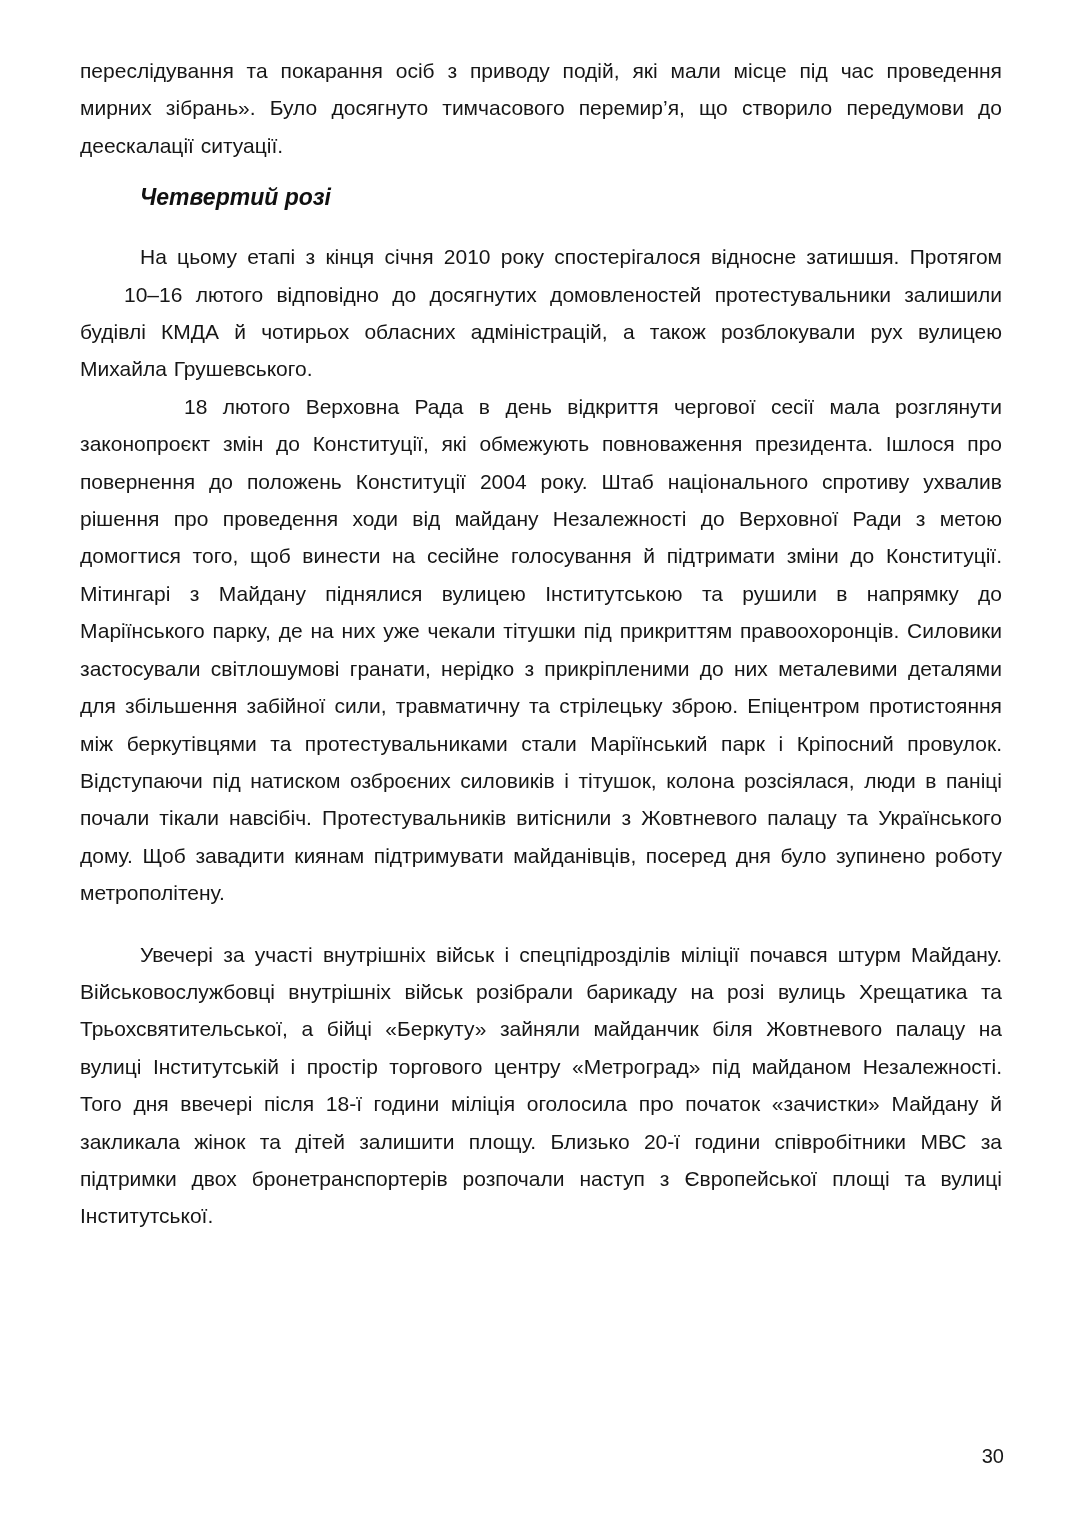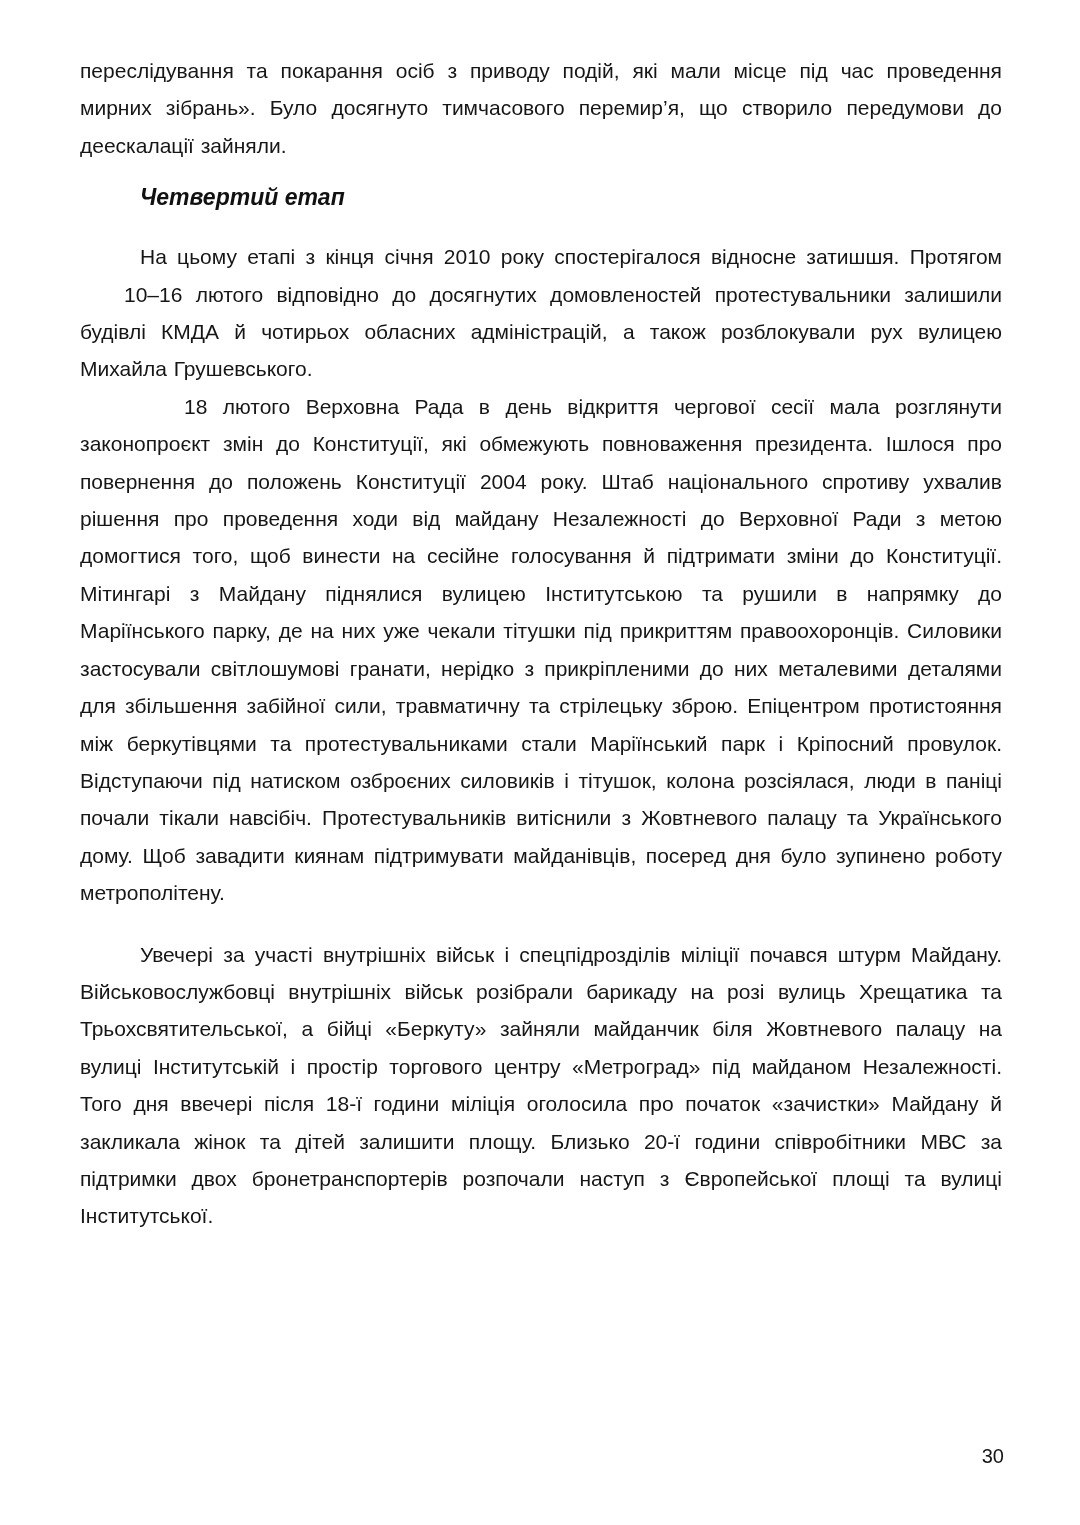--- a/index.html
+++ b/index.html
@@ -50,23 +50,23 @@
     right: 76px;
     font-size: 20px;
     color: #161616;
   }
 </style>
 </head>
 <body>
 
 <div class="page">
 
-  <p class="body-text">переслідування та покарання осіб з приводу подій, які мали місце під час проведення мирних зібрань». Було досягнуто тимчасового перемир’я, що створило передумови до деескалації зайняли.</p>
+  <p class="body-text">переслідування та покарання осіб з приводу подій, які мали місце під час проведення мирних зібрань». Було досягнуто тимчасового перемир’я, що створило передумови до деескалації ситуації.</p>
 
-  <h2 class="heading">Четвертий етап</h2>
+  <h2 class="heading">Четвертий розі</h2>
 
   <p class="body-text indent"><span>На цьому етапі з кінця січня 2010 року спостерігалося відносне затишшя. Протягом </span><b class="run-bold">10–16 лютого</b><span> відповідно до досягнутих домовленостей протестувальники залишили будівлі КМДА й чотирьох обласних адміністрацій, а також розблокували рух вулицею Михайла Грушевського.</span></p>
 
 
   <p class="body-text indent"><b class="run-bold">18 лютого</b><span> Верховна Рада в день відкриття чергової сесії мала розглянути законопроєкт змін до Конституції, які обмежують повноваження президента. Ішлося про повернення до положень Конституції 2004 року. Штаб національного спротиву ухвалив рішення про проведення ходи від майдану Незалежності до Верховної Ради з метою домогтися того, щоб винести на сесійне голосування й підтримати зміни до Конституції. Мітингарі з Майдану піднялися вулицею Інститутською та рушили в напрямку до Маріїнського парку, де на них уже чекали тітушки під прикриттям правоохоронців. Силовики застосували світлошумові гранати, нерідко з прикріпленими до них металевими деталями для збільшення забійної сили, травматичну та стрілецьку зброю. Епіцентром протистояння між беркутівцями та протестувальниками стали Маріїнський парк і Кріпосний провулок. Відступаючи під натиском озброєних силовиків і тітушок, колона розсіялася, люди в паніці почали тікали навсібіч. Протестувальників витіснили з Жовтневого палацу та Українського дому. Щоб завадити киянам підтримувати майданівців, посеред дня було зупинено роботу метрополітену.</span></p>
 
   <p class="body-text indent para-evening">Увечері за участі внутрішніх військ і спецпідрозділів міліції почався штурм Майдану. Військовослужбовці внутрішніх військ розібрали барикаду на розі вулиць Хрещатика та Трьохсвятительської, а бійці «Беркуту» зайняли майданчик біля Жовтневого палацу на вулиці Інститутській і простір торгового центру «Метроград» під майданом Незалежності. Того дня ввечері після 18-ї години міліція оголосила про початок «зачистки» Майдану й закликала жінок та дітей залишити площу. Близько 20-ї години співробітники МВС за підтримки двох бронетранспортерів розпочали наступ з Європейської площі та вулиці Інститутської.</p>
 
 </div>
 

